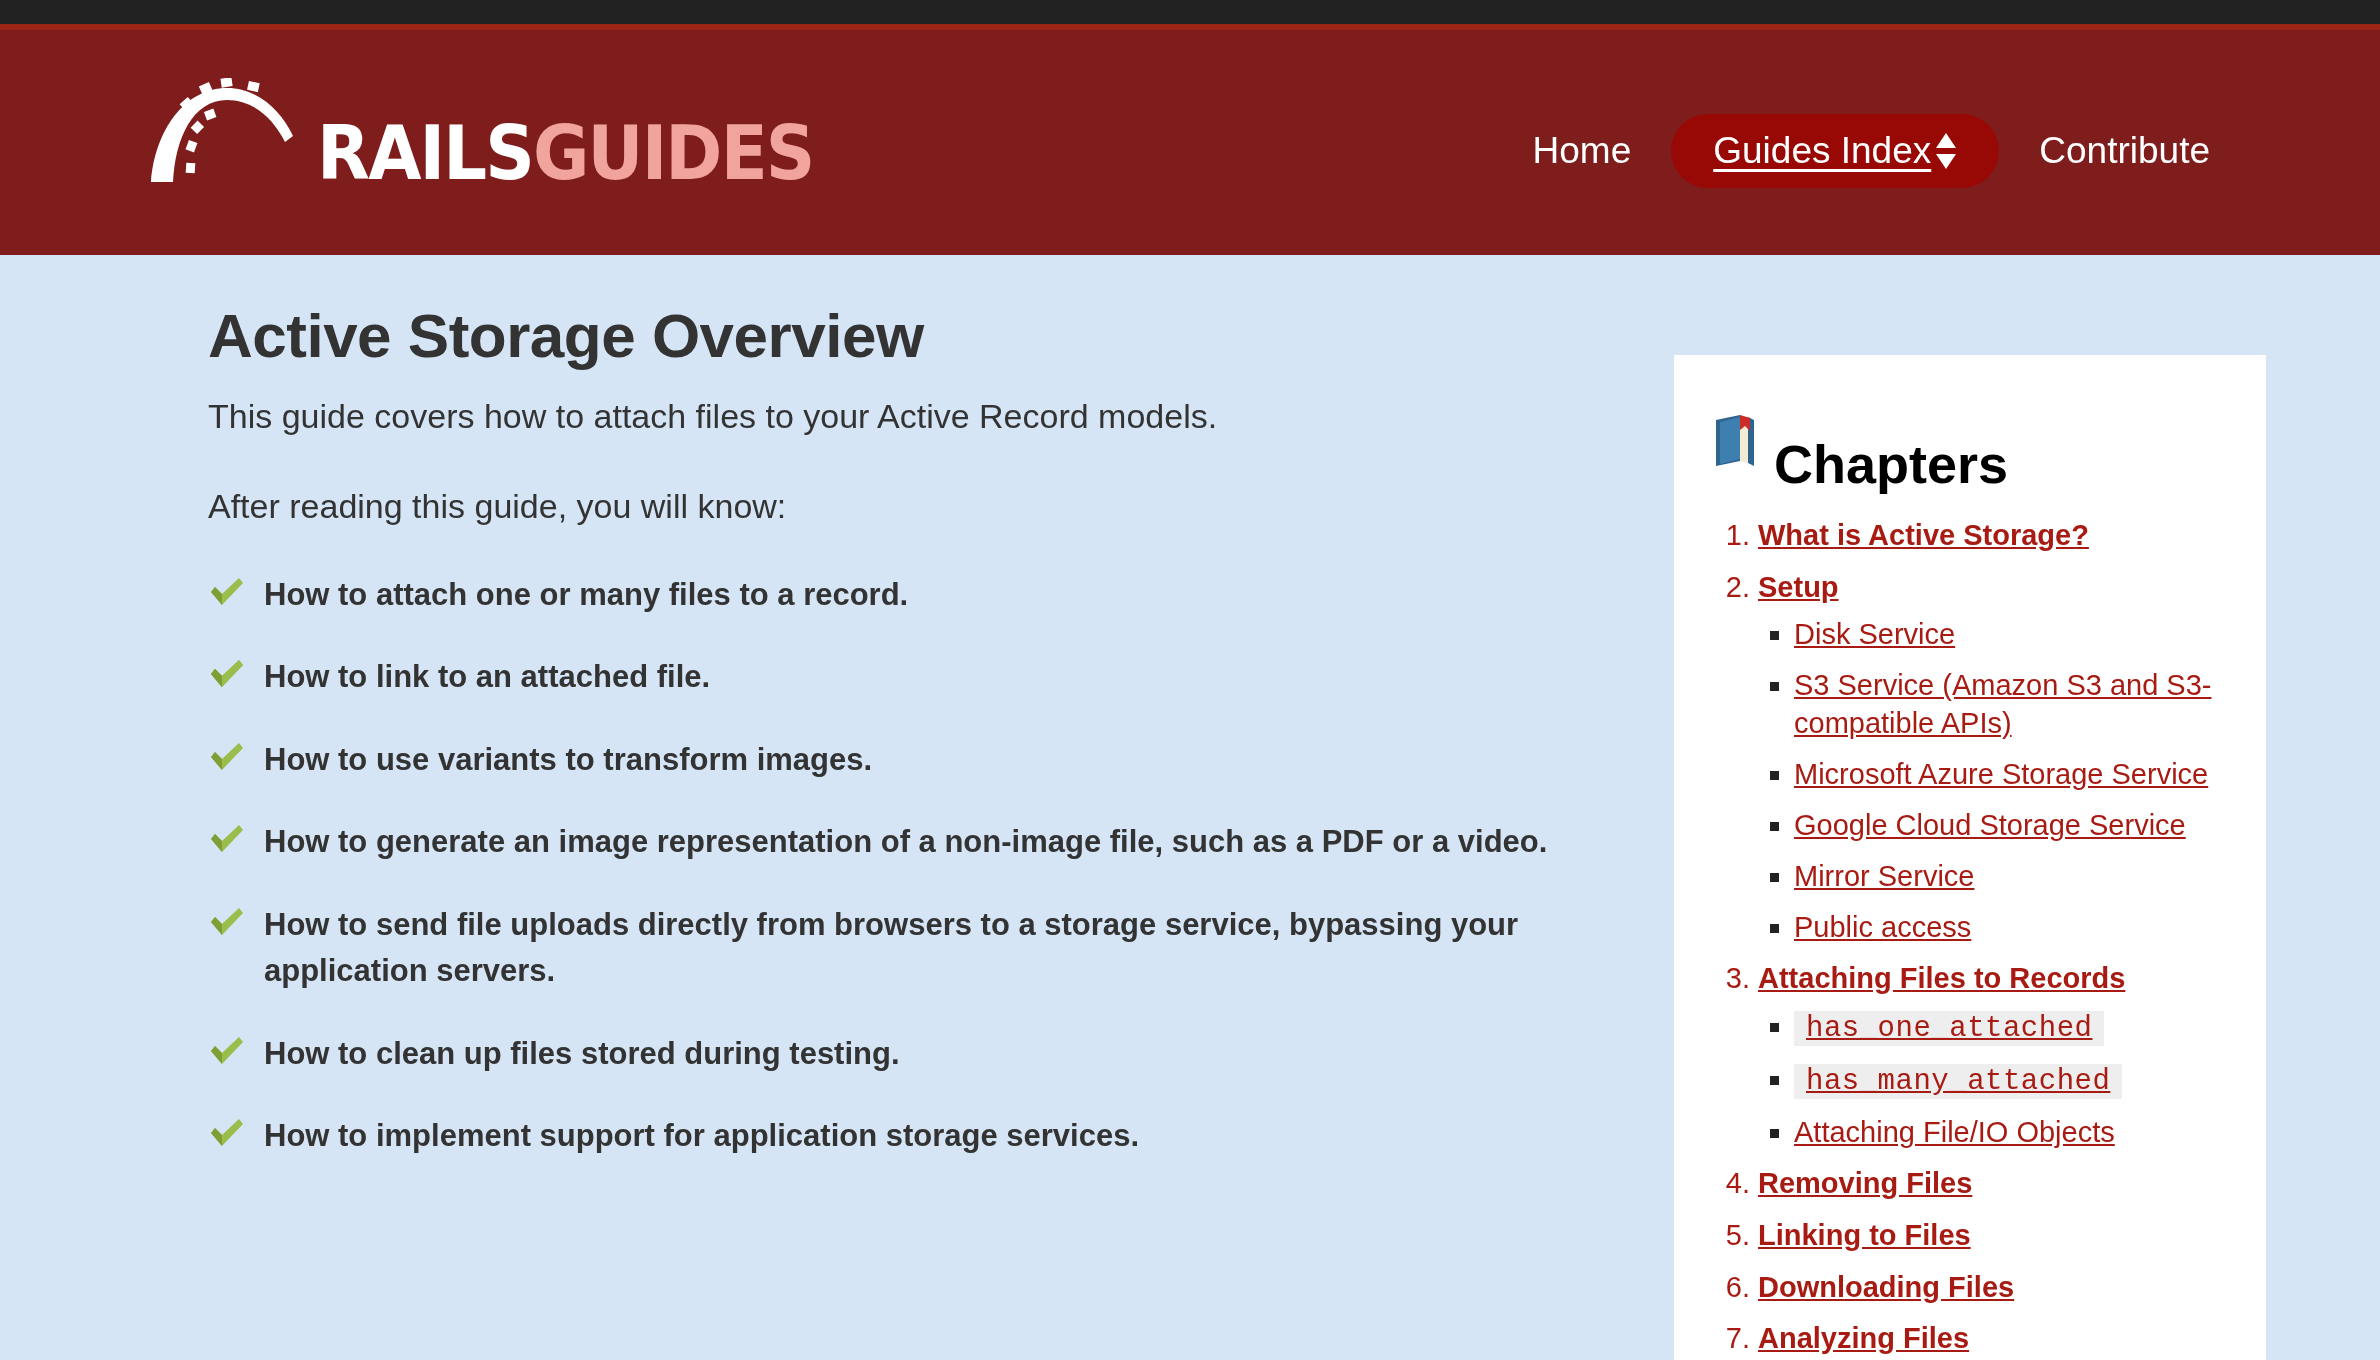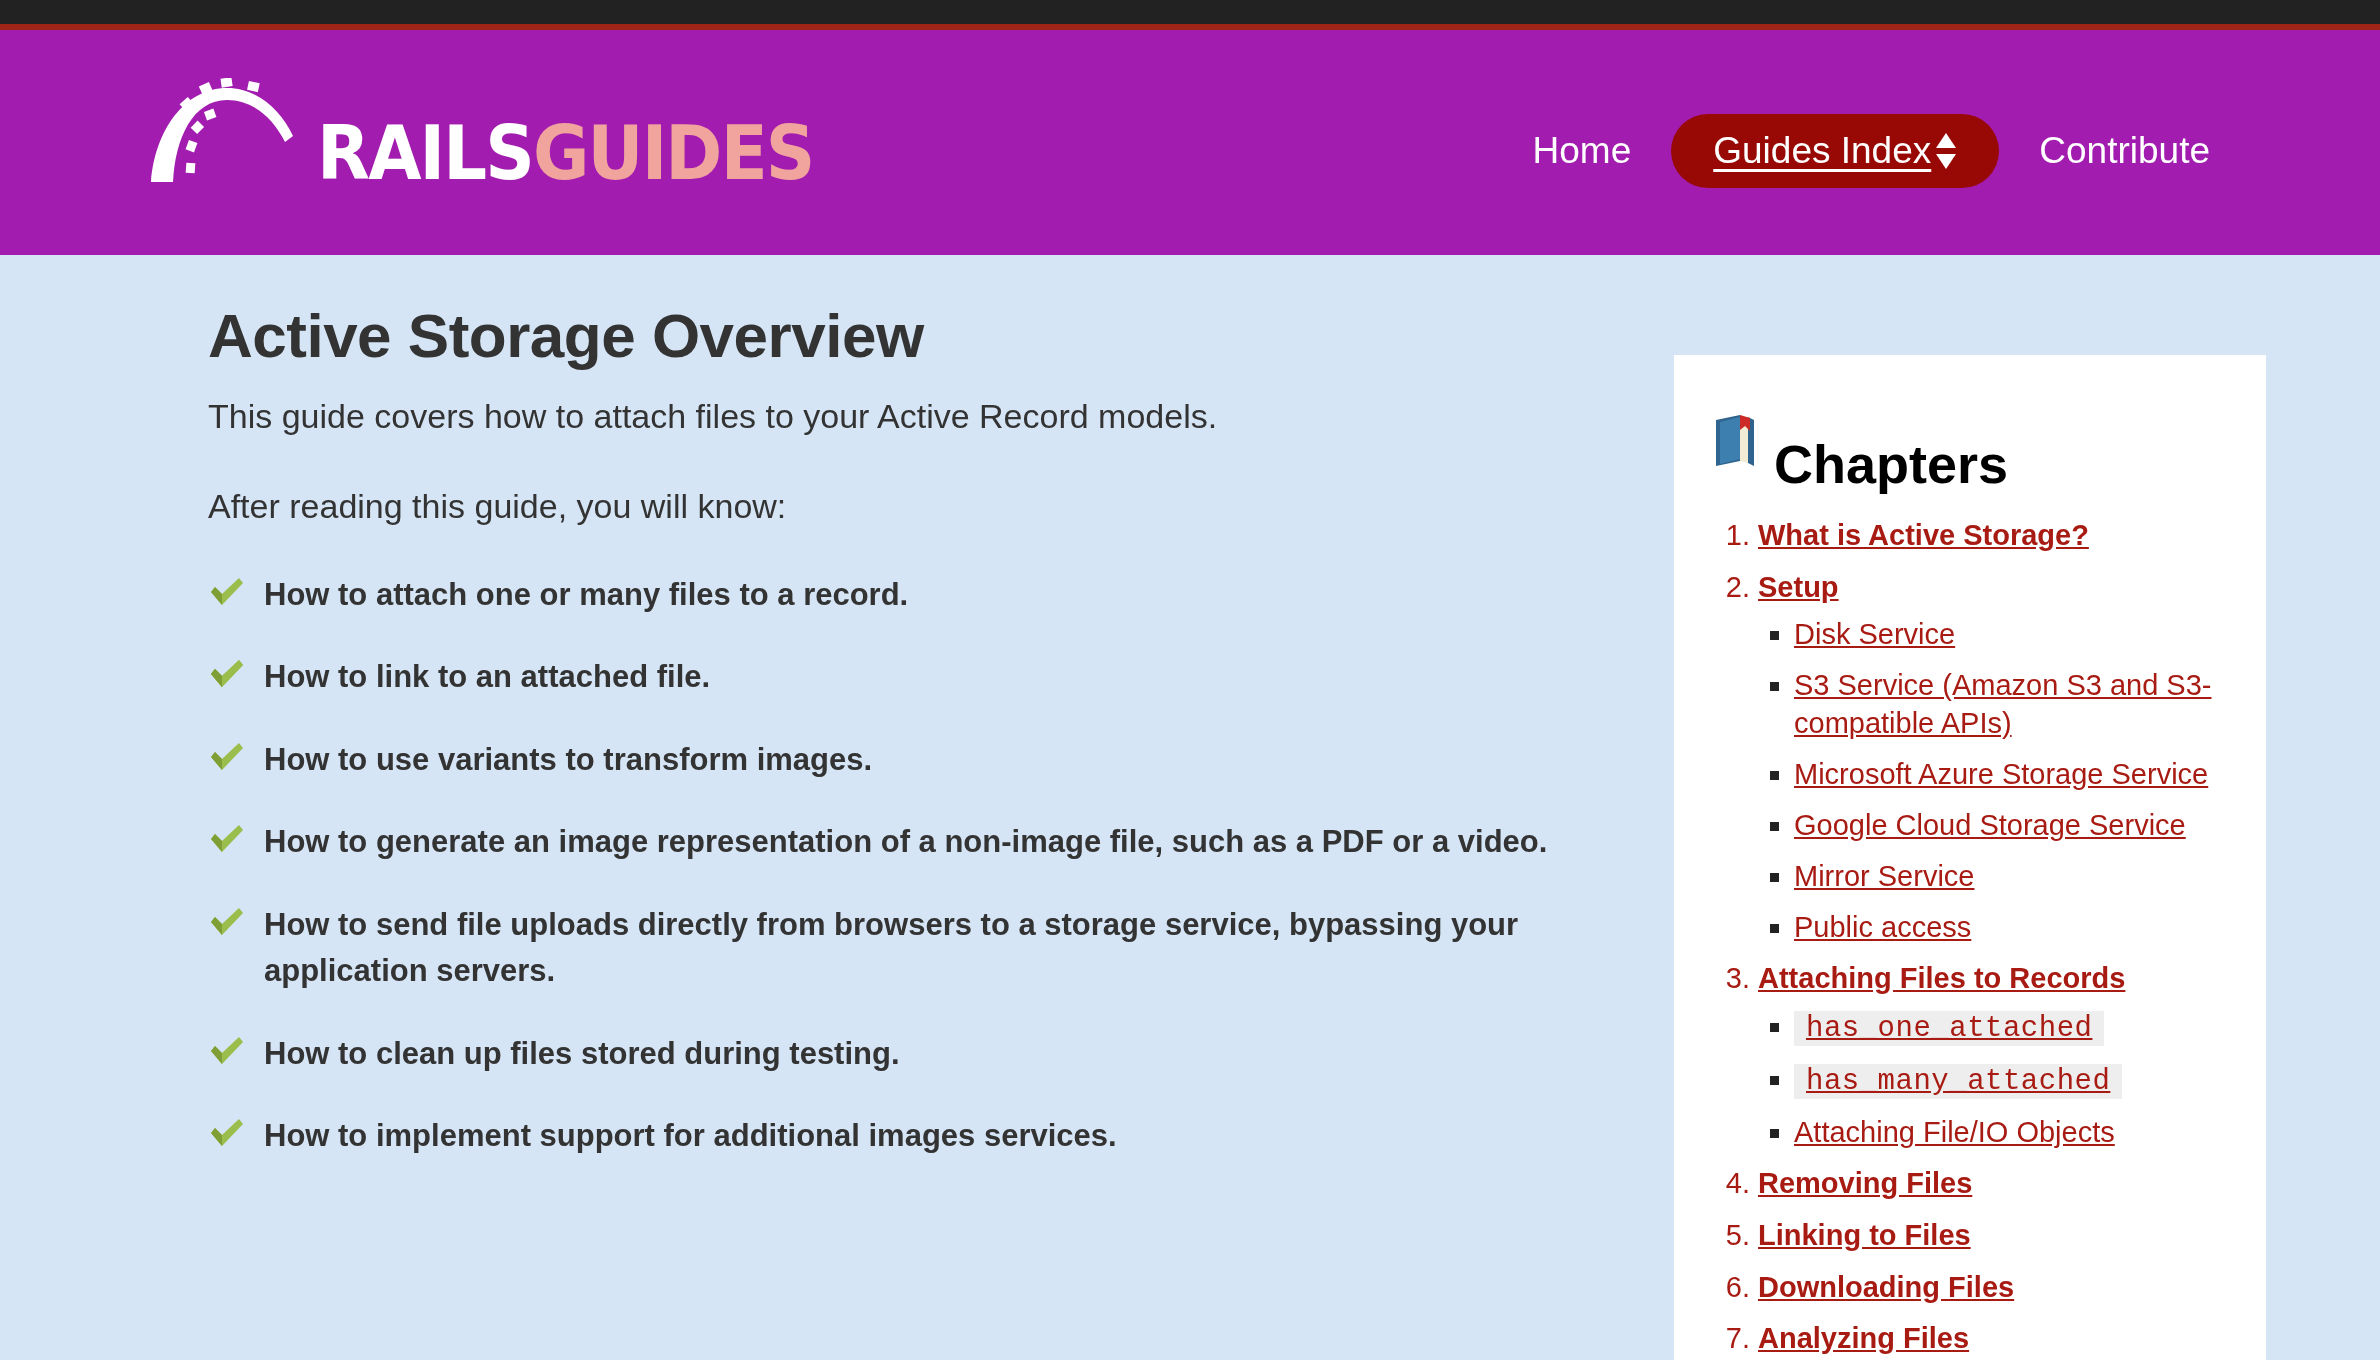--- a/index.html
+++ b/index.html
@@ -21,21 +21,21 @@
     width: 100%;
   }
   .top-strip-accent {
     height: 6px;
     background: #9e2418;
     width: 100%;
   }
 
   
   .site-header {
-    background: #a21caf;
+    background: #7f1d1d;
     height: 225px;
     position: relative;
     width: 100%;
     box-sizing: border-box;
     text-decoration: underline;
   }
   .header-inner {
     position: relative;
     width: 2240px;
     margin: 0 auto;
@@ -316,21 +316,21 @@
               <path fill="#9bbd4b" d="M3 16 L7 11 L14 18 L31 2 L35 7 L14 29 Z"></path>
               <path fill="#7f9f36" d="M3 16 L7 11 L14 18 L14 29 Z"></path>
             </svg><span>How to send file uploads directly from browsers to a storage service, bypassing your application servers.</span></li>
           <li><svg class="check-icon" viewBox="0 0 38 32">
               <path fill="#9bbd4b" d="M3 16 L7 11 L14 18 L31 2 L35 7 L14 29 Z"></path>
               <path fill="#7f9f36" d="M3 16 L7 11 L14 18 L14 29 Z"></path>
             </svg><span>How to clean up files stored during testing.</span></li>
           <li><svg class="check-icon" viewBox="0 0 38 32">
               <path fill="#9bbd4b" d="M3 16 L7 11 L14 18 L31 2 L35 7 L14 29 Z"></path>
               <path fill="#7f9f36" d="M3 16 L7 11 L14 18 L14 29 Z"></path>
-            </svg><span>How to implement support for additional images services.</span></li>
+            </svg><span>How to implement support for application storage services.</span></li>
         </ul>
     </main>
 
     <aside class="chapters-panel">
       <div class="chapters-head">
         <svg class="book-icon" viewBox="0 0 50 54">
           <path fill="#2e648e" d="M6 7 L30 2 L30 48 L6 53 Z"></path>
           <path fill="#3d7fae" d="M10 9 L30 4 L30 46 L10 51 Z"></path>
           <path fill="#f2ecd4" d="M30 2 L38 4 L38 50 L30 48 Z"></path>
           <path fill="#2e648e" d="M38 4 L44 7 L44 53 L38 50 Z"></path>

